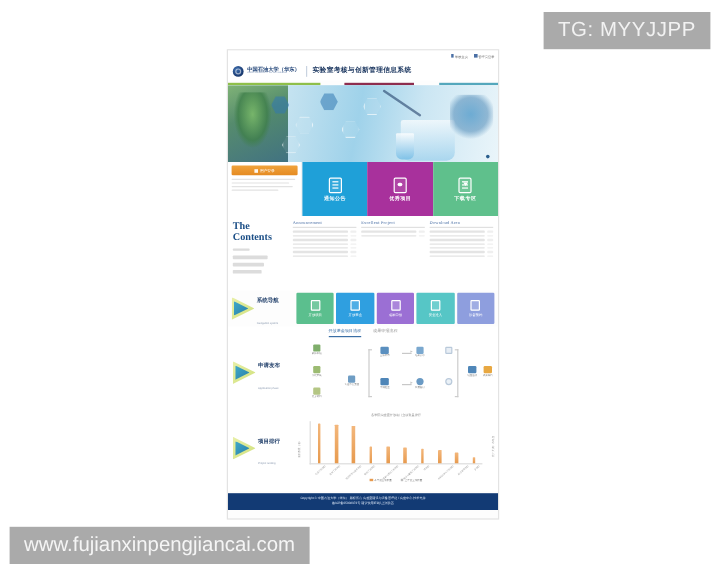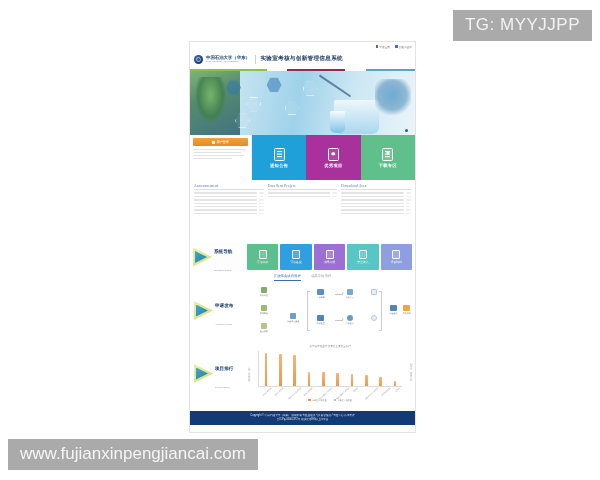--- a/index.html
+++ b/index.html
@@ -417,20 +417,30 @@
         <span class="card-tx">优秀项目</span>
       </div>
       <div class="card c3">
         <span class="card-ic dl"></span>
         <span class="card-tx">下载专区</span>
       </div>
     </div>
   </div>
 
   <div class="contents">
+    <div class="cont-left">
+      <div class="cont-title">The</div>
+      <div class="cont-title">Contents</div>
+      <div class="cont-navs">
+        <div class="cont-nav n1"></div>
+        <div class="cont-nav n2"></div>
+        <div class="cont-nav n3"></div>
+        <div class="cont-nav n4"></div>
+      </div>
+    </div>
 
     <div class="cont-cols">
       <div class="cont-col">
         <div class="cc-head">Announcement</div>
         <div class="cc-item">
             <span class="cc-bar"></span>
             <span class="cc-date"></span>
           </div>
         <div class="cc-item">
             <span class="cc-bar"></span>

